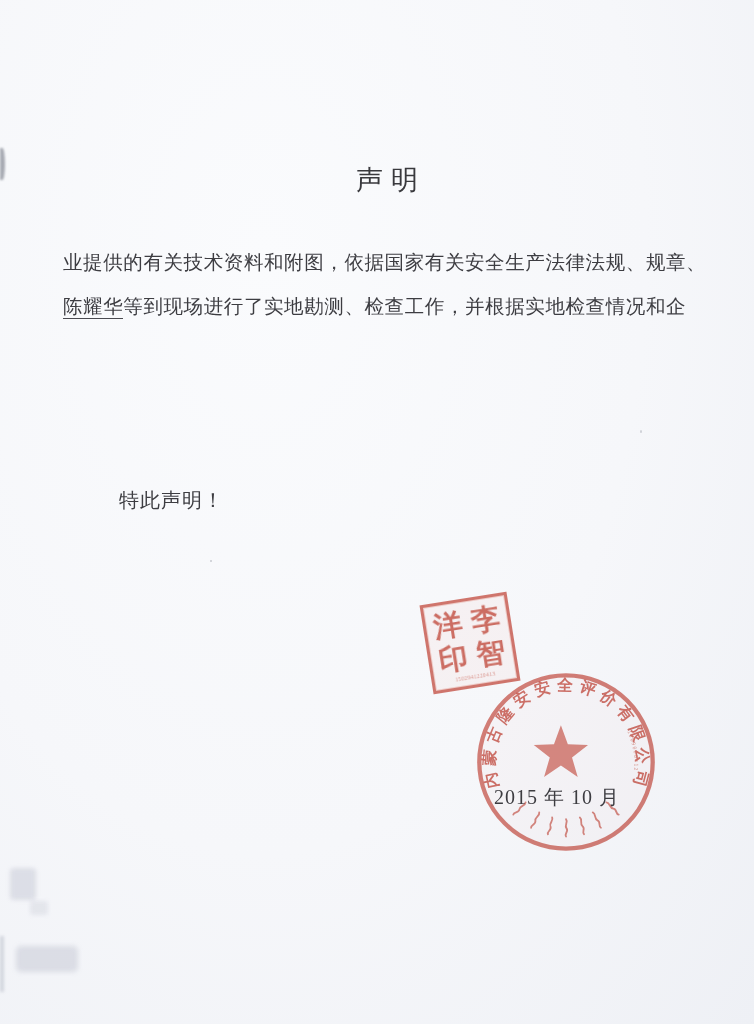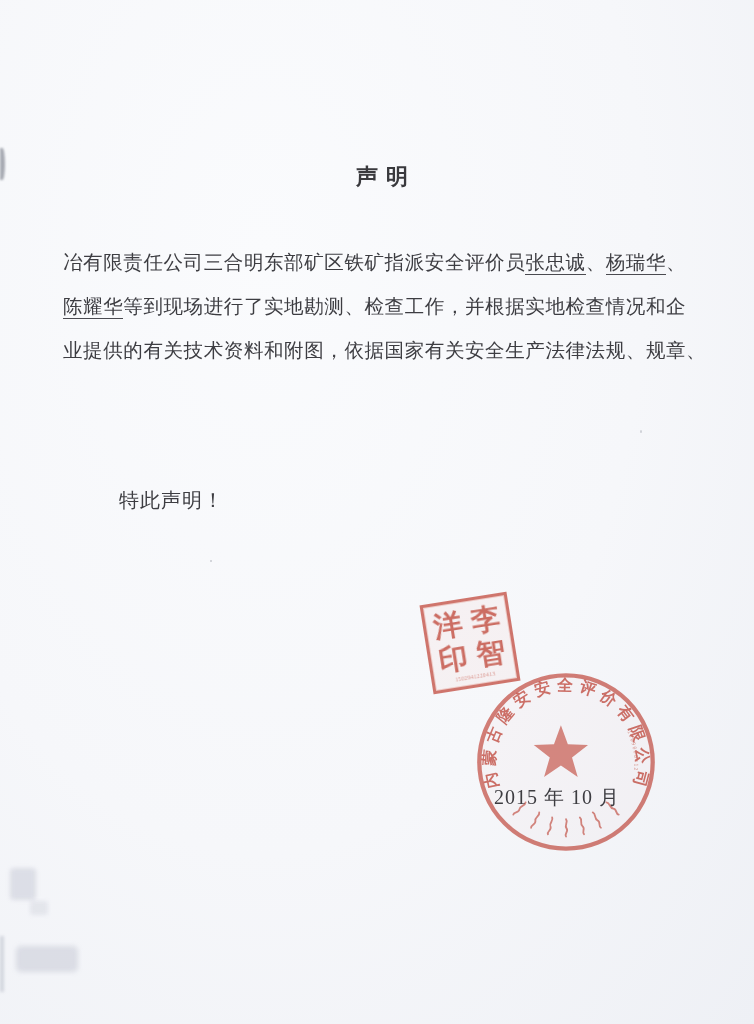--- a/index.html
+++ b/index.html
@@ -8,21 +8,21 @@
     width:754px;height:1024px;
     margin:0 auto;
     background:radial-gradient(ellipse at 35% 25%, #fafbfd 0%, #f6f7fa 55%, #eef0f5 100%);
     overflow:hidden;
     font-family:"Liberation Serif","DejaVu Serif",serif;
     color:#3d3d42;
   }
   
   .doc-title{
     position:absolute;left:356px;top:162px;
-    font-size:22px;font-weight:700;letter-spacing:8px;
+    font-size:27px;font-weight:400;letter-spacing:8px;
     color:#39393d;
     font-family:"Liberation Sans","DejaVu Sans",sans-serif;
   }
   
   .body-text{
     position:absolute;left:63px;top:248px;width:634px;
     font-size:19.5px;letter-spacing:0.6px;
   }
   .line{height:44px;line-height:30px;white-space:nowrap;}
   .line.indent{padding-left:54px;}
@@ -78,27 +78,24 @@
 </style>
 </head>
 <body>
 
 <div class="page">
 
   <div class="doc-title">声明</div>
 
   <div class="body-text">
     <div class="line">
-      <span>冶有限责任公司三合明东部矿区铁矿指派安全评价员</span><span class="uname">张忠诚</span><span>、</span><span class="uname">杨瑞华</span><span>、</span>
+      <span>业提供的有关技术资料和附图，依据国家有关安全生产法律法规、规章、</span>
     </div>
     <div class="line">
       <span class="uname">陈耀华</span><span>等到现场进行了实地勘测、检查工作，并根据实地检查情况和企</span>
-    </div>
-    <div class="line">
-      <span>业提供的有关技术资料和附图，依据国家有关安全生产法律法规、规章、</span>
     </div>
   </div>
 
   <div class="closing">特此声明！</div>
 
 
 
   <div class="date-line">2015 年 10 月</div>
 
   <div class="personal-seal">

